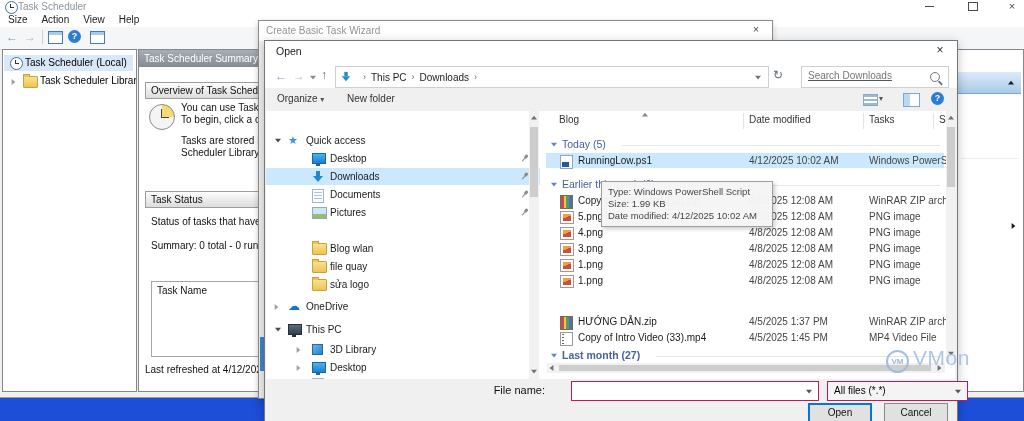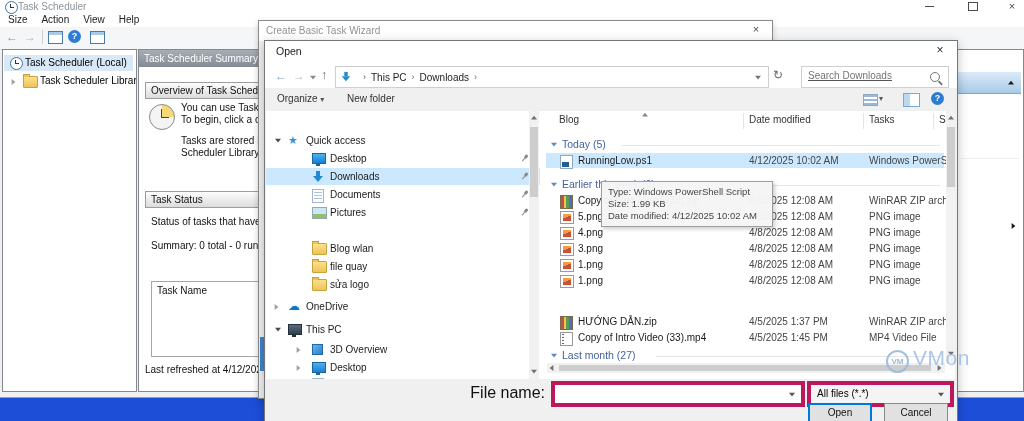--- a/index.html
+++ b/index.html
@@ -92,21 +92,21 @@
   .grouprow{position:absolute;left:0;width:398px;height:15px;line-height:15px;}
   .g-label{position:absolute;left:16px;font-size:10.5px;color:#44629e;}
   .g-line{position:absolute;top:8px;right:4px;border-top:1px solid #e6e6e6;}
   .cellname{position:absolute;left:32px;white-space:nowrap;}
   .celldate{position:absolute;left:203px;white-space:nowrap;color:#444;}
   .celltype{position:absolute;left:323px;white-space:nowrap;color:#444;}
   .colsep{position:absolute;top:2px;width:1px;height:16px;background:#e4e4e4;}
   .sb{position:absolute;background:#f1f1f1;}
   .sb-thumb{position:absolute;background:#cdcdcd;}
   #tooltip{position:absolute;left:336px;top:140px;width:158px;background:rgba(245,245,245,.97);border:1px solid #9e9e9e;box-shadow:2px 2px 4px rgba(0,0,0,.2);font-size:9.5px;color:#464646;padding:4px 6px;line-height:12px;z-index:5;}
-  .ftr-input{position:absolute;background:#fff;border:4px solid #be185d;}
+  .ftr-input{position:absolute;background:#fff;border:1px solid #be185d;margin-left:20px;}
   .btn{position:absolute;width:62px;height:18px;background:#e1e1e1;border:1px solid #8a8a8a;font-size:10px;text-align:center;line-height:17px;color:#111;}
   .btn.default{border:1px solid #0078d7;box-shadow:inset 0 0 0 1px #0078d7;}
   input{font-family:"Liberation Sans",sans-serif;text-decoration:underline;}
   
   #watermark{position:absolute;left:886px;top:346px;width:120px;height:32px;opacity:.9;z-index:9;}
   #wmCircle{position:absolute;left:0;top:4px;width:19px;height:19px;border:2px solid #9bb9e0;border-radius:50%;color:#8fb0dc;font-size:8px;font-weight:bold;text-align:center;line-height:19px;}
   #wmText{position:absolute;left:27px;top:0;font-size:21px;color:#a5bfe4;letter-spacing:.5px;}
 </style>
 </head>
 <body>
@@ -262,21 +262,21 @@
           <div class="abs txt" style="left: 40px; top: 0px;">OneDrive</div>
         </div>
         <div class="navrow" style="top: 210px;">
           <div class="tri-down t-sm abs" style="left: 8px; top: 6px; border-top-color: rgb(74, 74, 74);"></div>
           <div class="ic ic-pc" style="left: 22px; top: 3px;"></div>
           <div class="abs txt" style="left: 40px; top: 0px;">This PC</div>
         </div>
         <div class="navrow" style="top: 230px;">
           <div class="tri-right t-sm abs" style="left: 30px; top: 5px;"></div>
           <div class="ic ic-cube" style="left: 46px; top: 3px;"></div>
-          <div class="abs txt" style="left: 64px; top: 0px;">3D Overview</div>
+          <div class="abs txt" style="left: 64px; top: 0px;">3D Library</div>
         </div>
         <div class="navrow" style="top: 248px;">
           <div class="tri-right t-sm abs" style="left: 30px; top: 5px;"></div>
           <div class="ic ic-mon" style="left: 46px; top: 3px;"></div>
           <div class="abs txt" style="left: 64px; top: 0px;">Desktop</div>
         </div>
         <div class="navrow" style="top: 264px;">
           <div class="ic ic-doc" style="left: 46px; top: 3px;"></div>
           <div class="abs txt" style="left: 64px; top: 0px;">Documents</div>
         </div>
@@ -355,21 +355,21 @@
           <div class="cellname txt">HƯỚNG DẪN.zip</div>
           <div class="celldate txt">4/5/2025 1:37 PM</div>
           <div class="celltype txt">WinRAR ZIP archive</div>
         </div>
         <div class="listrow" style="top: 219px;">
           <div class="ic ic-mp4" style="left: 14px; top: 2px;"></div>
           <div class="cellname txt">Copy of Intro Video (33).mp4</div>
           <div class="celldate txt">4/5/2025 1:45 PM</div>
           <div class="celltype txt">MP4 Video File</div>
         </div>
-        <div class="grouprow" style="top: 237px;">
+        <div class="grouprow" style="top: 237px; font-weight: bold;">
           <div class="abs tri-down t-sm" style="left: 4px; top: 5px; border-top-color: rgb(95, 135, 192);"></div>
           <div class="g-label txt">Last month (27)</div>
           <div class="g-line" style="left: 110px;"></div>
         </div>
       </div>
 
     <div class="sb" style="left:681px;top:70px;width:10px;height:252px;">
       <div class="abs tri-up t-sm" style="left:1px;top:4px;border-bottom-color:#707070;"></div>
       <div class="sb-thumb" style="left:1px;top:16px;width:8px;height:60px;"></div>
       <div class="abs tri-down t-sm" style="left:1px;top:240px;border-top-color:#707070;"></div>
@@ -380,21 +380,21 @@
       <div class="sb-thumb" style="left:12px;top:2px;width:372px;height:6px;"></div>
       <div class="abs tri-right t-sm" style="left:390px;top:1px;border-left-color:#707070;"></div>
     </div>
 
     <div id="tooltip">
       <div class="txt">Type: Windows PowerShell Script</div>
       <div class="txt">Size: 1.99 KB</div>
       <div class="txt">Date modified: 4/12/2025 10:02 AM</div>
     </div>
 
-    <div class="abs txt" style="left:180px;top:343px;width:100px;text-align:right;font-size:16px;color:#111;">File name:</div>
+    <div class="abs txt" style="left:180px;top:343px;width:100px;text-align:right;font-size:11px;color:#111;">File name:</div>
     <div class="ftr-input" style="left:286px;top:340px;width:246px;height:18px;">
       <input style="position: absolute; left: 3px; top: 1px; width: 225px; height: 14px; border: none; outline: none; font-size: 10px;">
       <div class="abs tri-down t-sm" style="right:5px;top:7px;border-top-color:#555;"></div>
     </div>
     <div class="ftr-input" style="left:542px;top:340px;width:139px;height:18px;background:#f4f4f4;">
       <div class="abs txt" style="left:6px;top:3px;font-size:10px;">All files (*.*)</div>
       <div class="abs tri-down t-sm" style="right:5px;top:7px;border-top-color:#555;"></div>
     </div>
     <div class="btn default" style="left:543px;top:362px;">Open</div>
     <div class="btn" style="left:619px;top:362px;">Cancel</div>

